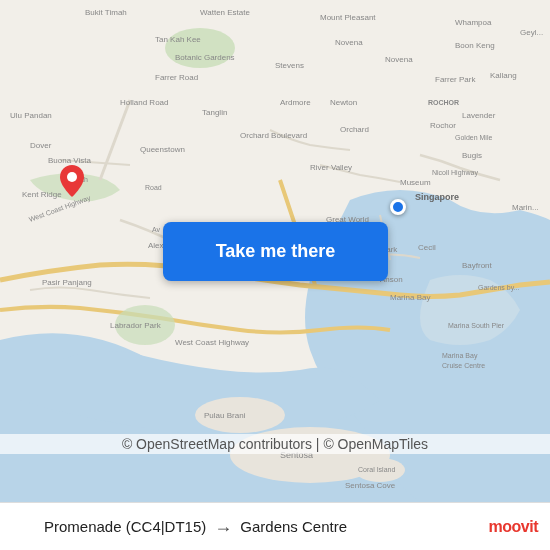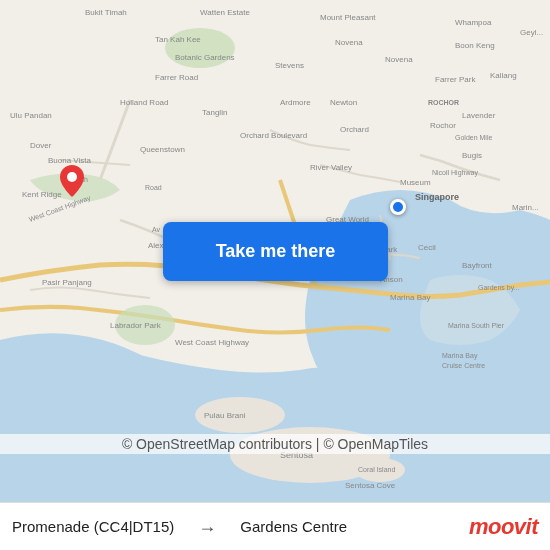--- a/index.html
+++ b/index.html
@@ -76,43 +76,43 @@
       align-items: center;
       justify-content: space-between;
       padding: 0 12px;
       border-top: 1px solid #ddd;
       z-index: 20;
     }
 
     #route-info {
       display: flex;
       align-items: center;
-      gap: 24px;
+      gap: 8px;
       font-size: 15px;
       font-weight: 500;
       color: #222;
+      margin-left: 32px;
     }
 
     #arrow-icon {
       font-size: 18px;
       color: #444;
     }
 
     #moovit-logo {
       display: flex;
       align-items: center;
       gap: 4px;
     }
 
     #moovit-text {
-      font-size: 22px;
+      font-size: 16px;
       font-weight: bold;
       color: #e8372e;
       letter-spacing: -0.5px;
-      font-style: italic;
     }
 
     
     .map-pin {
       position: absolute;
       z-index: 8;
     }
 
     
     .blue-dot {

